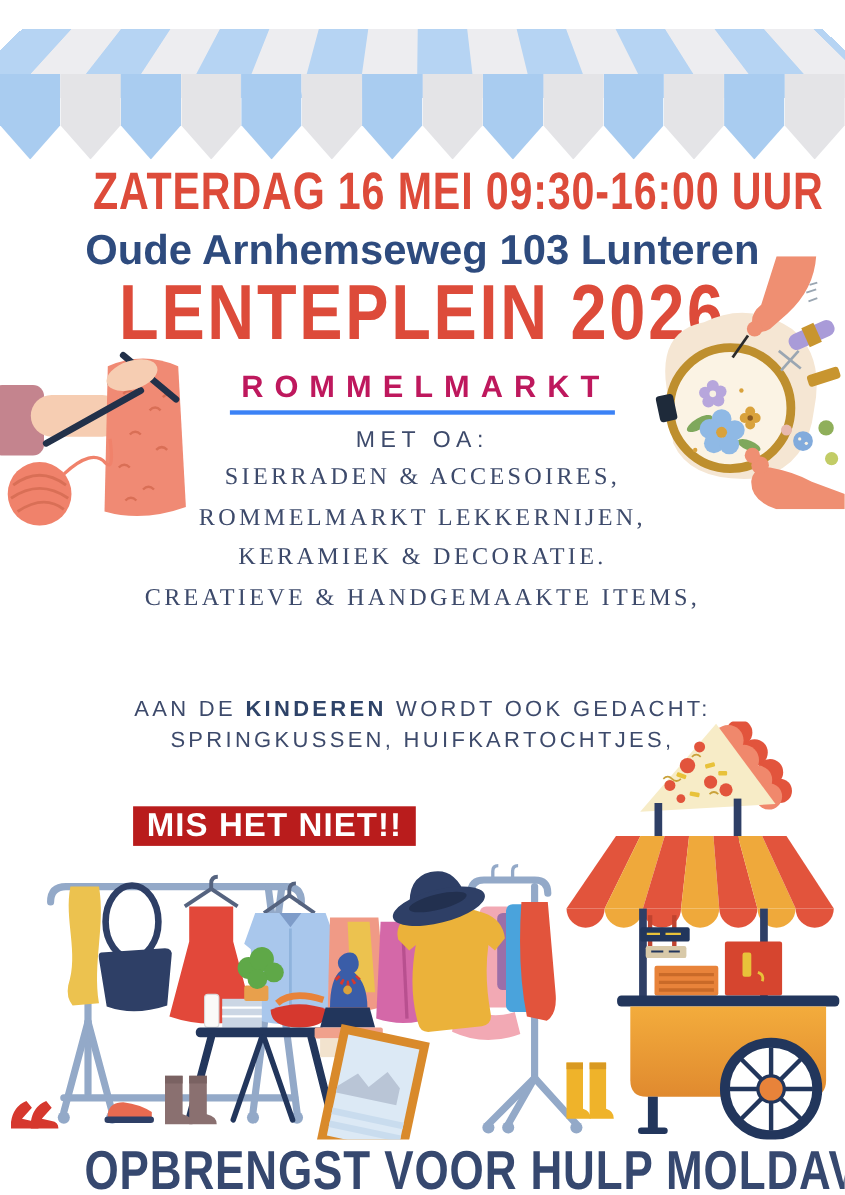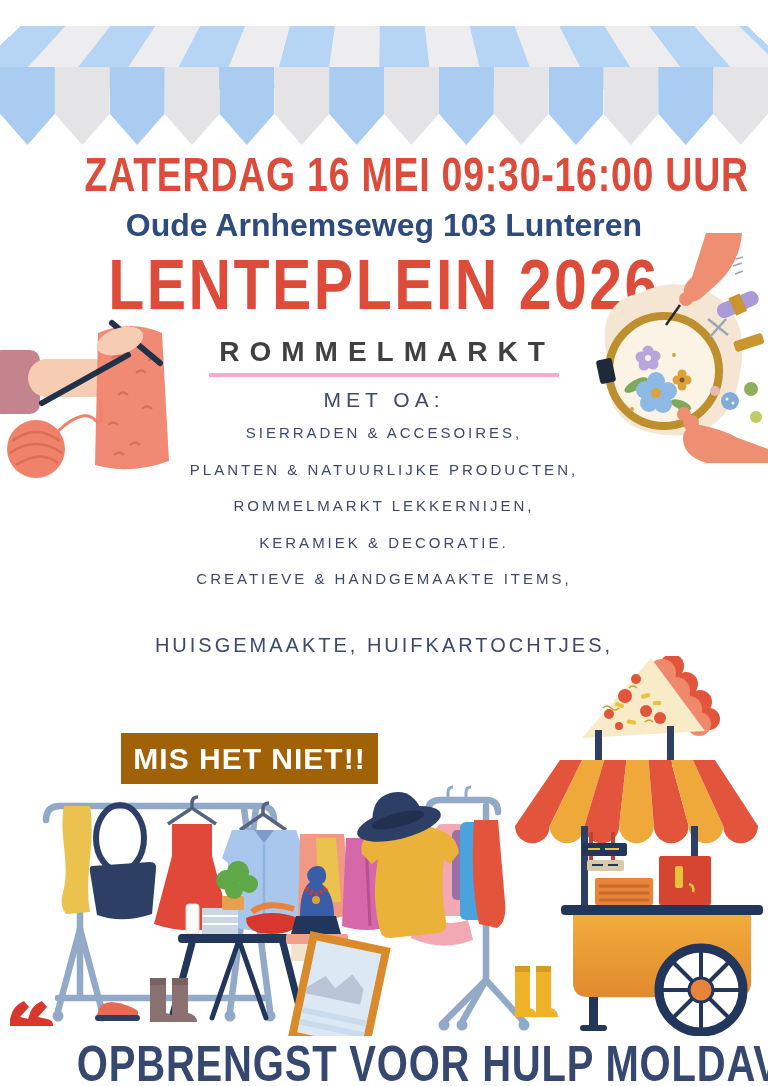--- a/index.html
+++ b/index.html
@@ -7,30 +7,30 @@
           overflow:hidden;font-family:"Liberation Sans",sans-serif;}
   
   .awning{position:absolute;top:0;left:0;width:768px;height:140px;}
   .awning-roof{position:absolute;top:-14px;left:-45px;width:858px;height:92px;
     transform:perspective(300px) rotateX(36deg);transform-origin:50% 100%;}
   .pennant-row{position:absolute;top:56px;left:0;width:768px;height:78px;display:flex;}
   .pennant{flex:1;height:100%;clip-path:polygon(0 0,100% 0,100% 60%,50% 100%,0 60%);}
   
   .center{position:absolute;left:0;width:768px;text-align:center;color:#3D4A6B;}
   .date-line{top:136px;font-size:48px;font-weight:800;color:#DD4B3A;transform:scaleX(.78);letter-spacing:1px;white-space:nowrap;}
-  .address-line{top:196px;font-size:32px;font-weight:600;color:#2E4B7E;}
+  .address-line{top:196px;font-size:38px;font-weight:600;color:#2E4B7E;}
   .main-title{top:233px;font-size:71px;font-weight:800;color:#DD4B3A;transform:scaleX(.83);letter-spacing:3px;white-space:nowrap;}
   .subtitle-wrap{top:325px;}
-  .subtitle{display:inline-block;font-size:28px;font-weight:700;color:#404040;letter-spacing:10px;
-            border-bottom:4px solid #f9a8d4;padding:0 4px 5px 10px;}
+  .subtitle{display:inline-block;font-size:28px;font-weight:700;color:#be185d;letter-spacing:10px;
+            border-bottom:4px solid #3b82f6;padding:0 4px 5px 10px;}
   .intro-line{top:377px;font-size:21px;letter-spacing:5px;}
-  .items-list{top:404px;font-size:15px;letter-spacing:3px;line-height:36.6px;}
+  .items-list{top:404px;font-size:22px;letter-spacing:3px;line-height:36.6px;font-family:Liberation Serif, serif;}
   .kids-block{top:621px;font-size:20px;letter-spacing:3px;line-height:27.5px;}
   .kids-bold{font-weight:700;color:#2E4368;}
-  .cta-box{position:absolute;left:121px;top:722px;width:257px;height:51px;background:#a16207;
+  .cta-box{position:absolute;left:121px;top:722px;width:257px;height:36px;background:#b91c1c;
            display:flex;align-items:center;justify-content:center;text-align:center;}
   .cta-text{color:#ffffff;font-size:30px;font-weight:700;letter-spacing:1px;}
   .footer-title{top:1024px;font-size:50px;font-weight:800;color:#36486F;transform:scaleX(.8);letter-spacing:1px;white-space:nowrap;}
   .illu{position:absolute;}
 </style>
 </head>
 <body>
 
 <div class="poster">
 
@@ -57,28 +57,28 @@
   <div class="center date-line">ZATERDAG 16 MEI 09:30-16:00 UUR</div>
   <div class="center address-line">Oude Arnhemseweg 103 Lunteren</div>
   <div class="center main-title">LENTEPLEIN 2026</div>
   <div class="center subtitle-wrap">
     <span class="subtitle">ROMMELMARKT</span>
   </div>
   <div class="center intro-line">MET OA:</div>
 
   <div class="center items-list">
     <div>SIERRADEN &amp; ACCESOIRES,</div>
-    <div>PLANTEN &amp; NATUURLIJKE PRODUCTEN,</div>
     <div>ROMMELMARKT LEKKERNIJEN,</div>
     <div>KERAMIEK &amp; DECORATIE.</div>
     <div>CREATIEVE &amp; HANDGEMAAKTE ITEMS,</div>
   </div>
 
   <div class="center kids-block">
-    <div>HUISGEMAAKTE, HUIFKARTOCHTJES,</div>
+    <div><span>AAN DE </span><span class="kids-bold">KINDEREN</span><span> WORDT OOK GEDACHT:</span></div>
+    <div>SPRINGKUSSEN, HUIFKARTOCHTJES,</div>
   </div>
 
   <div class="cta-box">
     <span class="cta-text">MIS HET NIET!!</span>
   </div>
 
   <div class="center footer-title">OPBRENGST VOOR HULP MOLDAVIË</div>
 
   <svg class="illu" style="left:0;top:292px" width="235" height="175" viewBox="0 0 235 175">
     <rect x="-8" y="47" width="48" height="64" rx="10" fill="#C4848E"></rect>

